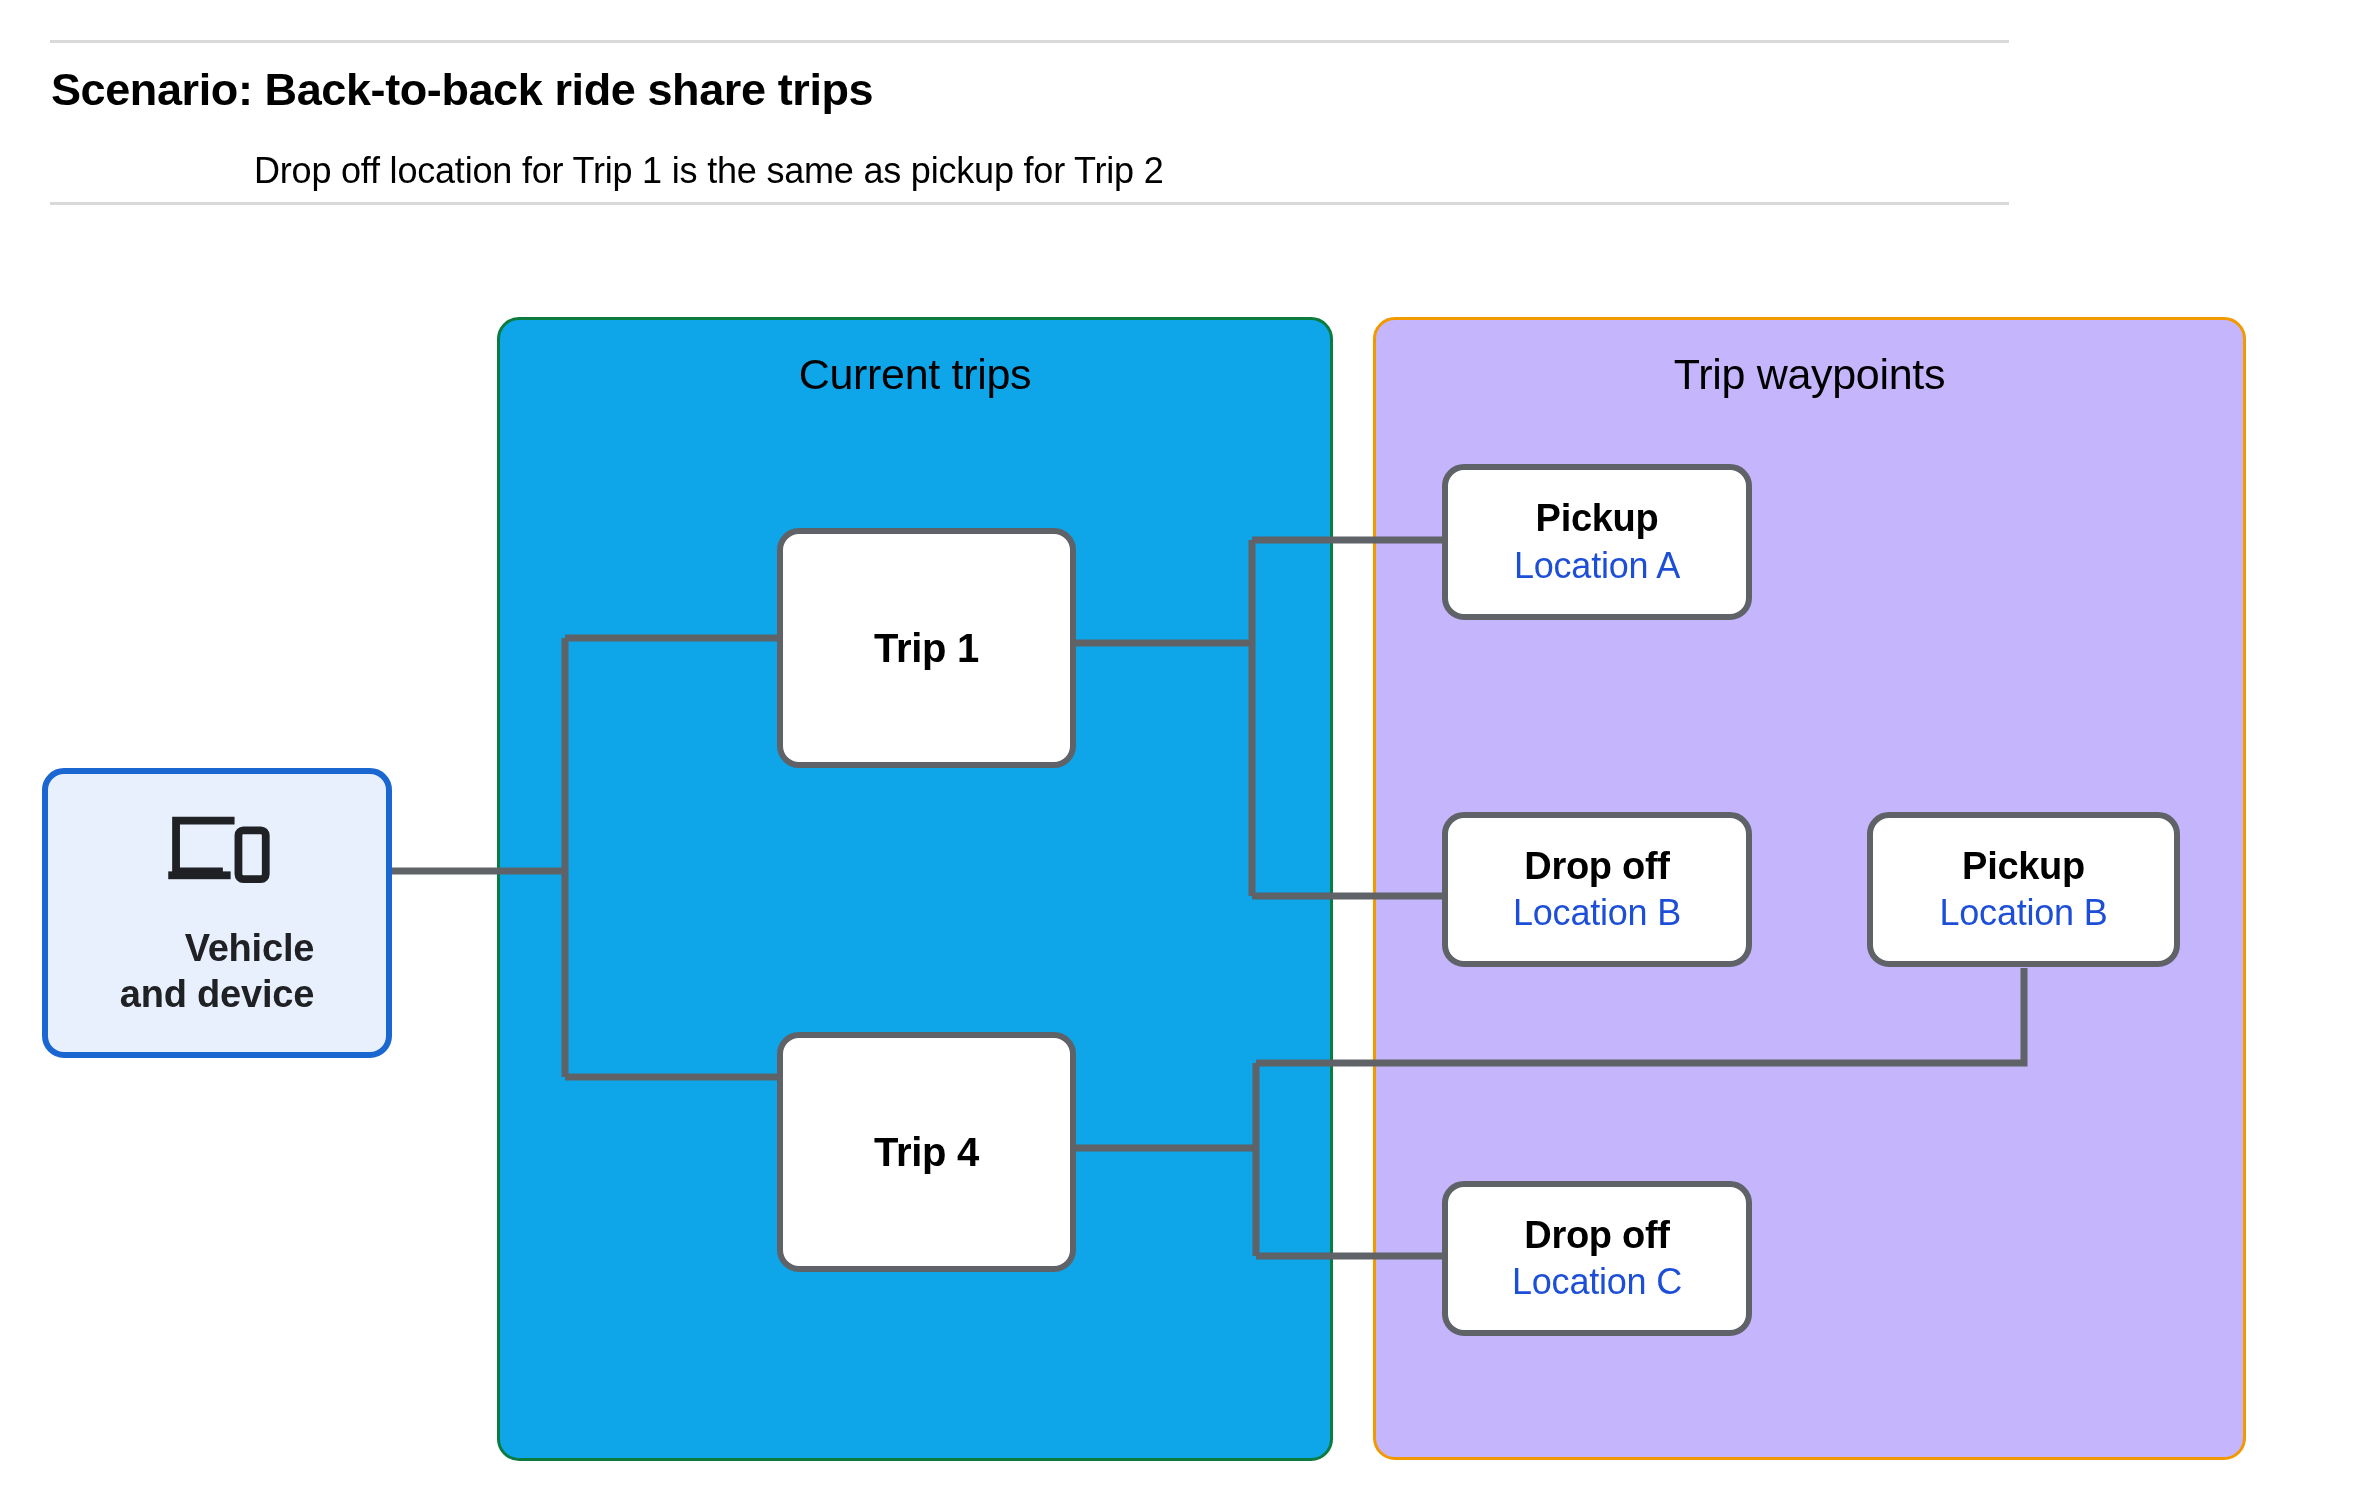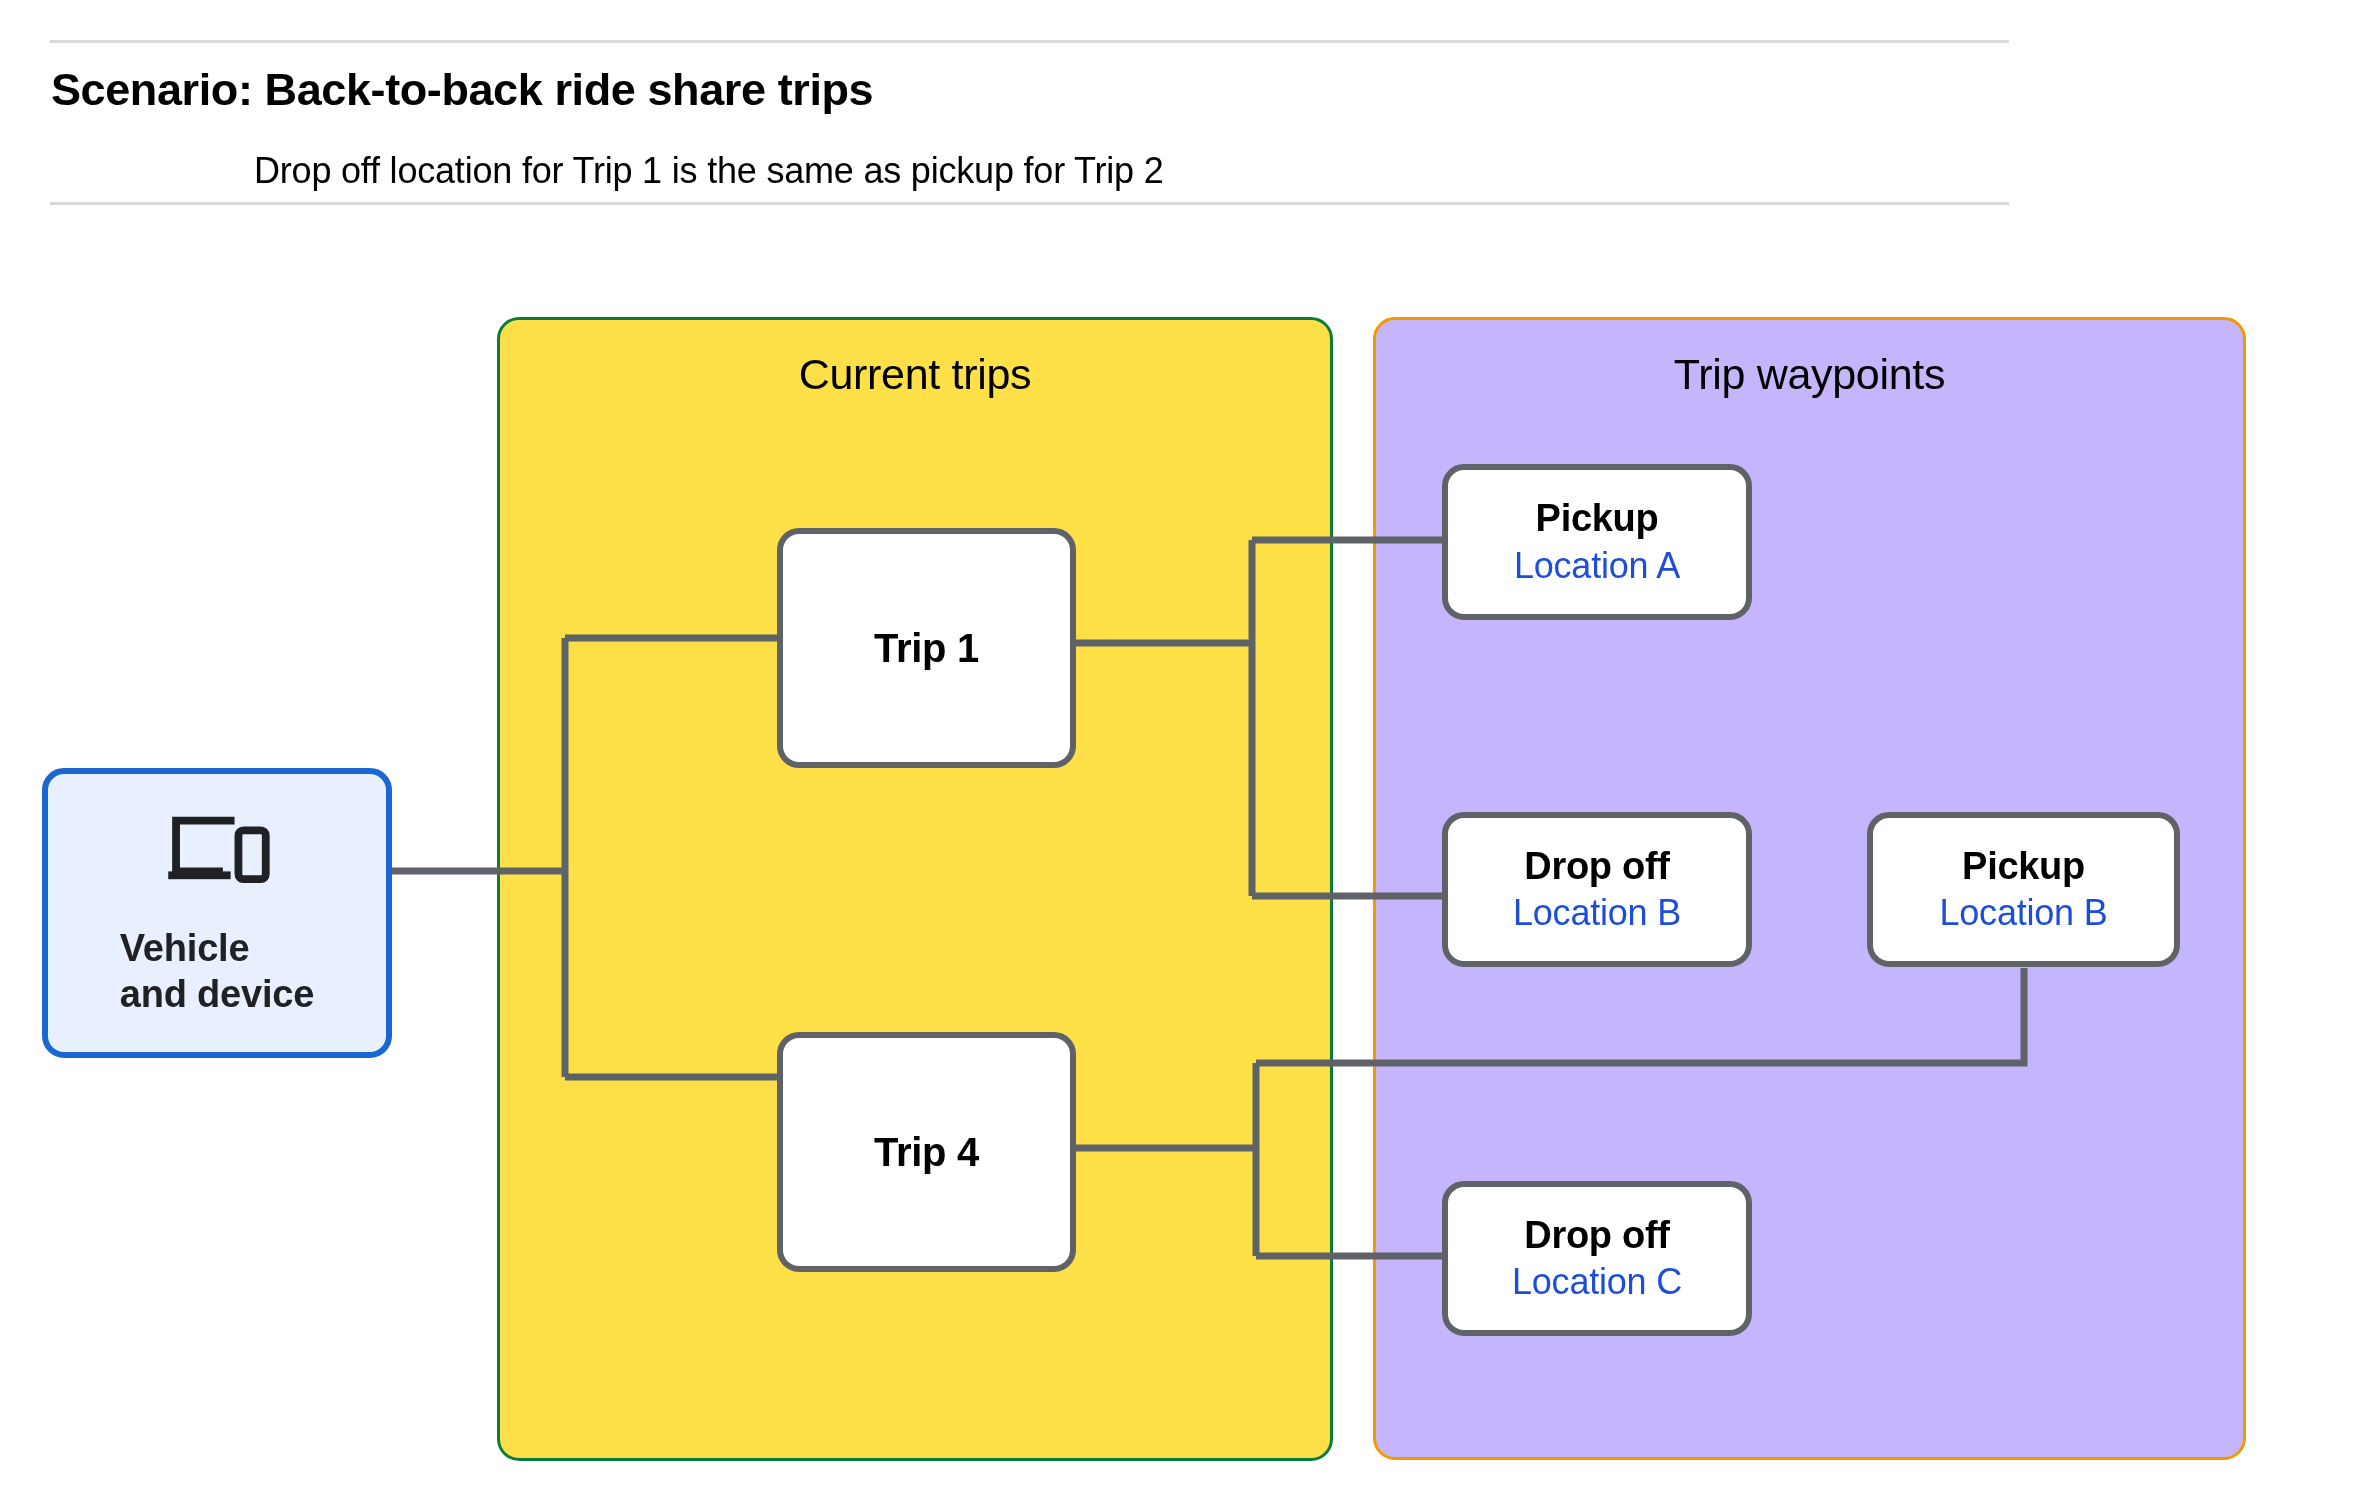--- a/index.html
+++ b/index.html
@@ -30,21 +30,21 @@
   }
 
   
   .panel{position:absolute;border-radius:22px;box-sizing:border-box;}
   .panel-title{
     position:absolute;left:0;right:0;top:30px;text-align:center;
     font-size:43px;font-weight:400;color:#000;letter-spacing:-0.3px;
   }
   #panel-current-trips{
     left:497px;top:317px;width:836px;height:1144px;
-    background:#fde047;border:3px solid #0c7b3e;
+    background:#0ea5e9;border:3px solid #0c7b3e;
   }
   #panel-trip-waypoints{
     left:1373px;top:317px;width:873px;height:1143px;
     background:#c4b5fd;border:3px solid #f29900;
   }
 
   
   #wires{position:absolute;left:0;top:0;width:2357px;height:1497px;pointer-events:none;}
 
   
@@ -67,21 +67,21 @@
   #node-dropoff-c{left:1442px;top:1181px;width:310px;height:155px;}
 
   
   #node-vehicle{
     position:absolute;left:42px;top:768px;width:350px;height:290px;
     box-sizing:border-box;background:#e8f0fe;border:6px solid #1a67d2;border-radius:22px;
     display:flex;flex-direction:column;align-items:center;justify-content:center;
   }
   #node-vehicle .devices-icon{width:108px;height:78px;display:block;margin-bottom:38px;}
   #node-vehicle .label{
-    font-size:38px;font-weight:700;color:#202124;line-height:1.22;text-align:left;letter-spacing:-0.2px;
+    font-size:38px;font-weight:700;color:#202124;line-height:1.22;text-align:right;letter-spacing:-0.2px;
   }
 </style>
 </head>
 <body>
 
 <div id="stage">
 
   <div class="rule top"></div>
   <div class="page-title">Scenario: Back-to-back ride share trips</div>
   <div class="page-subtitle">Drop off  location for Trip 1 is the same as pickup for Trip 2</div>

